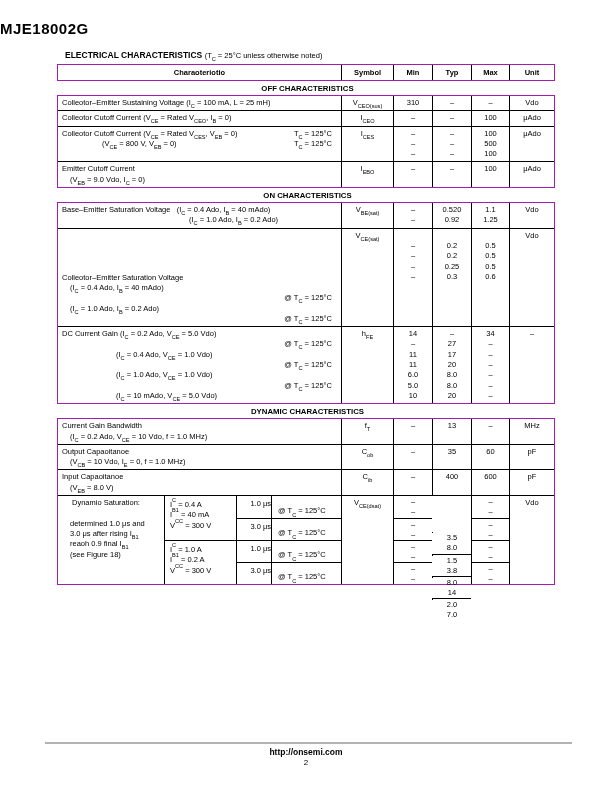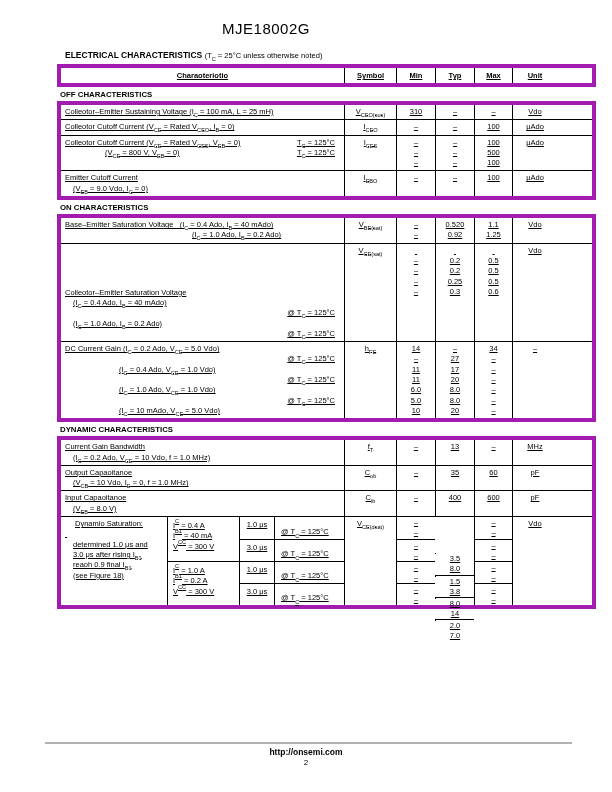--- a/index.html
+++ b/index.html
@@ -1,44 +1,44 @@
 <!DOCTYPE html>
 <html><head>
 <meta charset="utf-8">
 <style>
   html,body{margin:0;padding:0;}
   body{width:612px;height:792px;background:#ffffff;color:#000;
        font-family:"Liberation Sans", sans-serif;position:relative;overflow:hidden;}
-  .title{position:absolute;top:20px;left:0;width:532px;text-align:center;
-         font-size:15px;font-weight:normal;letter-spacing:.5px;}
+  .title{position:absolute;top:20px;left:0;width:532px;text-align:left;
+         font-size:15px;font-weight:bold;letter-spacing:.5px;}
   .content{position:absolute;left:57px;top:50px;width:498px;}
   .ec-head{font-size:8.5px;font-weight:bold;margin:0 0 4px 8px;}
   .ec-head .note{font-weight:normal;font-size:7.5px;}
-  .tblock{border:4px solid #a21caf;box-sizing:border-box;width:539px;text-decoration:underline;}
+  .tblock{border:1px solid #a21caf;box-sizing:border-box;width:498px;}
   .trow{display:grid;grid-template-columns:283px 52px 39px 39px 38px 45px;}
   .trow + .trow{border-top:1px solid #000;}
   .td{border-left:1px solid #000;font-size:7.5px;padding:2px 0 2px 0;box-sizing:border-box;}
   .td:first-child{border-left:none;}
   .td.char{padding-left:4px;padding-right:2px;}
   .td.ctr{text-align:center;}
   .line{display:flex;line-height:10.3px;white-space:pre;min-height:10.3px;}
   .line .lt{display:inline-block;}
   .line .rt{margin-left:auto;padding-right:7px;}
   .vline{line-height:10.3px;min-height:10.3px;text-align:center;}
   .thead .td{font-weight:bold;text-align:center;padding:3px 0;}
-  .sec{font-size:7.8px;font-weight:bold;padding:3px 0 2px 3px;line-height:9px;}
+  .sec{font-size:7.8px;font-weight:bold;padding:3px 0 2px 3px;line-height:9px;text-align:center;}
   sub{font-size:5.6px;line-height:0;}
   
   .dynrow{display:grid;border-top:1px solid #000;
           grid-template-columns:106px 72px 35px 70px 52px 39px 39px 38px 45px;
           grid-template-rows:22px 22px 22px 22px;font-size:7.5px;}
   .dynrow .dcell{border-left:1px solid #000;box-sizing:border-box;}
   .dynrow .desc{grid-column:1;grid-row:1/5;border-left:none;padding:2px 0 0 4px;}
   .dynrow .cond{grid-column:2;padding:4px 0 0 5px;}
-  .dynrow .time{grid-column:3;text-align:center;padding-top:3px;}
+  .dynrow .time{grid-column:3;text-align:right;padding-top:3px;}
   .dynrow .at{grid-column:4;display:flex;align-items:flex-end;padding:0 0 3px 6px;white-space:pre;}
   .dynrow .sym{grid-column:5;grid-row:1/5;text-align:center;padding-top:2px;}
   .dynrow .vmin{grid-column:6;}
   .dynrow .vtyp{grid-column:7;margin-top:36px;}
   .dynrow .vmax{grid-column:8;}
   .dynrow .vu{grid-column:9;grid-row:1/5;text-align:center;padding-top:2px;}
   .dynrow .vcell{padding-top:1px;}
   .dynrow .bt{border-top:1px solid #000;}
   .footnote{font-size:7.5px;margin-top:3px;padding-left:1px;white-space:pre-wrap;line-height:10px;}
   .frule{position:absolute;left:45px;top:742px;width:527px;height:2px;background:#b2b2b2;}

